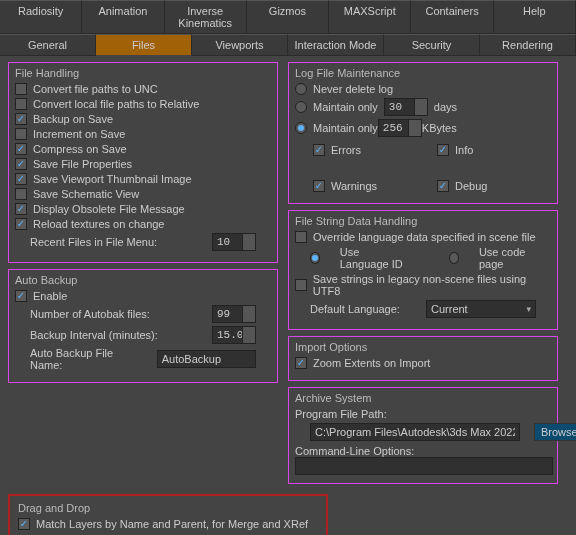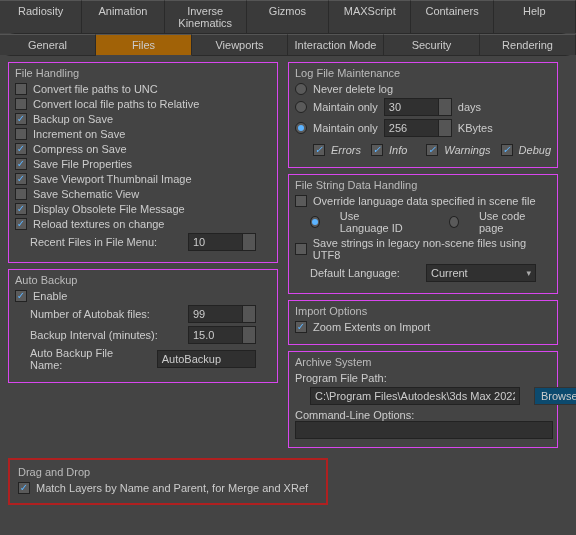--- a/index.html
+++ b/index.html
@@ -10,21 +10,20 @@
     font-size: 11px;
     color: #cccccc;
     width: 576px;
     height: 535px;
     overflow: hidden;
   }
   .tab-rows { }
   .tab-row {
     display: flex;
     border-bottom: 1px solid #2a2a2a;
-    border-radius: 15px;
   }
   .tab {
     flex: 1;
     text-align: center;
     padding: 4px 4px;
     background: #3a3a3a;
     border-right: 1px solid #2a2a2a;
     border-top: 1px solid #555;
     cursor: pointer;
   }
@@ -95,21 +94,21 @@
   .spinner, .textfield, .dropdown {
     background: #303030;
     border: 1px solid #222;
     color: #ccc;
     height: 18px;
     padding: 0 4px;
     display: flex;
     align-items: center;
     position: relative;
   }
-  .spinner { width: 68px; }
+  .spinner { width: 44px; font-family: Liberation Mono, monospace; }
   .spinner::after {
     content: "";
     position: absolute;
     right: 0;
     top: 0;
     width: 12px;
     height: 100%;
     background: #555;
     border-left: 1px solid #222;
   }
@@ -132,23 +131,22 @@
   }
   .wide-group {
     margin: 0 8px 8px 8px;
     border: 2px solid #b02020;
     padding: 6px 8px;
     width: 320px;
   }
   .flex-sp { justify-content: space-between; }
   .grid2 {
     display: grid;
-    grid-template-columns: 1fr 1fr 1fr 1fr;
-    gap: 2px 10px;
-    font-style: italic;
+    grid-template-columns: 1fr 1fr;
+    gap: 18px 10px;
   }
 </style>
 </head>
 <body>
 
 <div class="tab-rows">
   <div class="tab-row" id="tabrow1">
       <div class="tab">Radiosity</div>
       <div class="tab">Animation</div>
       <div class="tab">Inverse Kinematics</div>
@@ -262,21 +260,21 @@
         <span class="radio"></span>
         <span>Maintain only</span>
         <div class="spinner" style="margin:0 6px">
             <span>30</span>
           </div>
         <span>days</span>
       </div>
       <div class="rad-row">
         <span class="radio checked"></span>
         <span>Maintain only</span>
-        <div class="spinner" style="margin:0 6px">
+        <div class="spinner" style="margin:0 0">
             <span>256</span>
           </div>
         <span>KBytes</span>
       </div>
       <div class="grid2 indent" id="log-flags" style="margin-top:4px">
           <div class="chk-row">
             <span class="chk checked"></span>
             <span>Errors</span>
           </div>
           <div class="chk-row">

